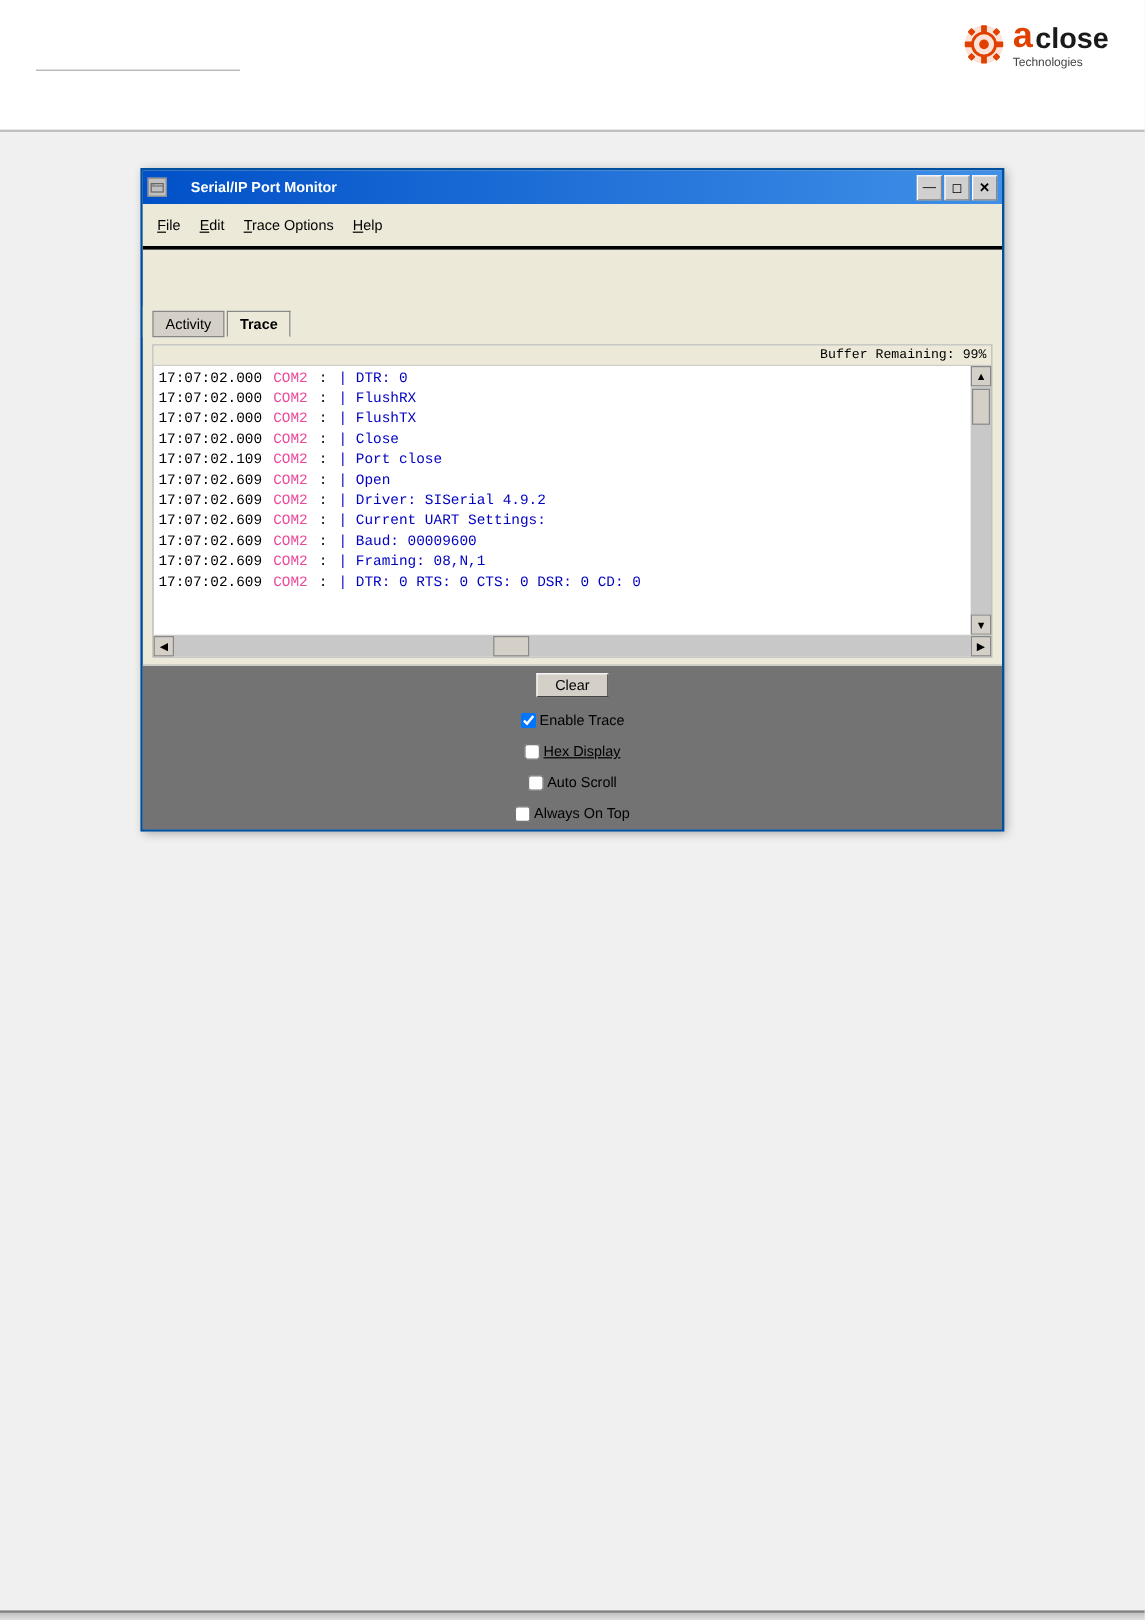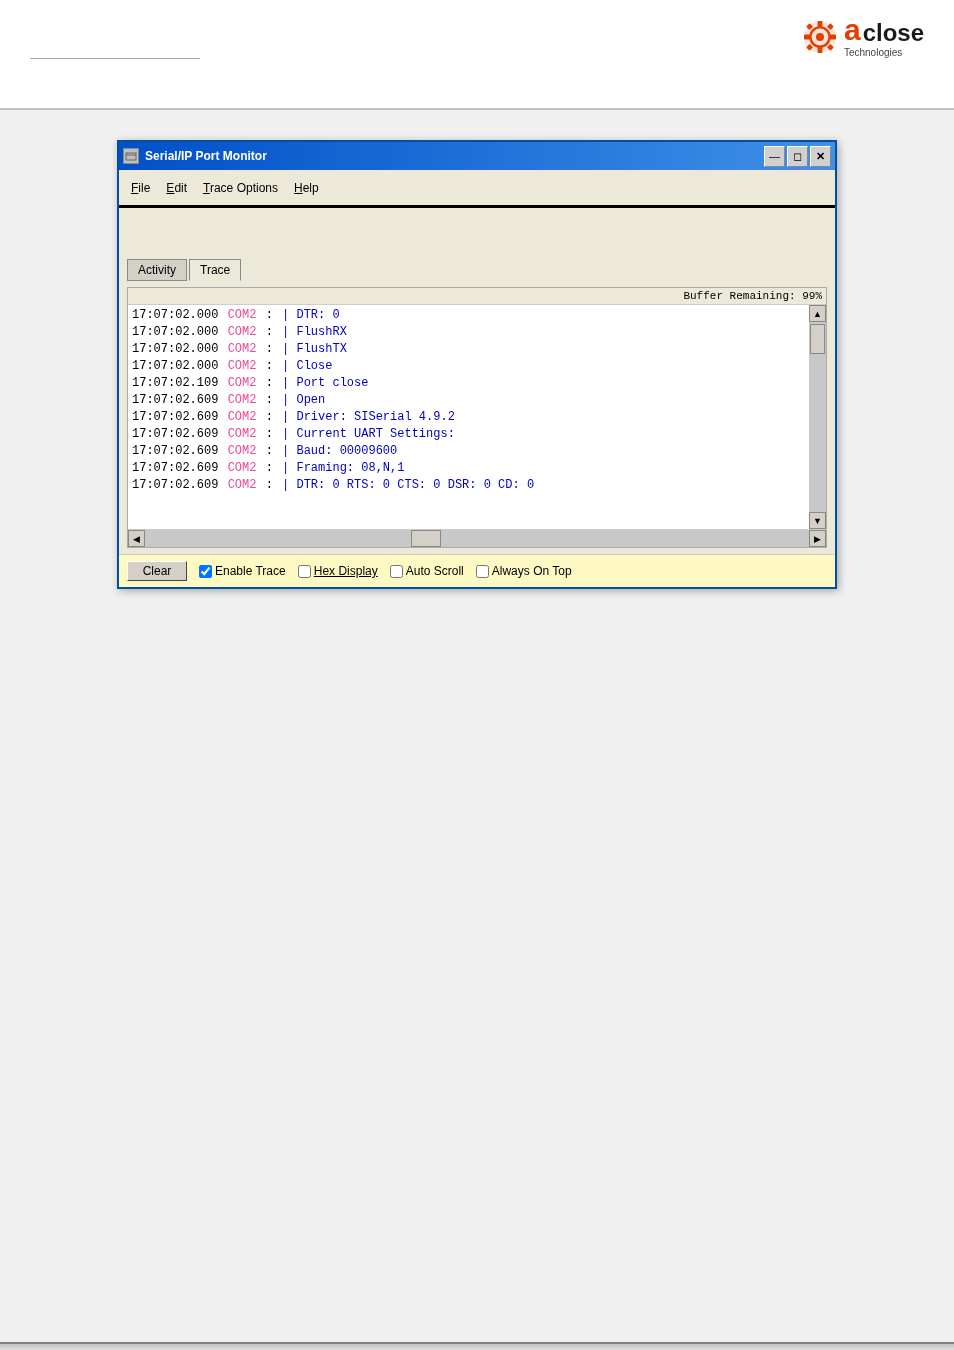--- a/index.html
+++ b/index.html
@@ -53,21 +53,21 @@
       display: flex;
       align-items: center;
       justify-content: space-between;
       padding: 0 4px;
       cursor: default;
     }
 
     .title-bar-left {
       display: flex;
       align-items: center;
-      gap: 6px;
+      gap: 20px;
     }
 
     .title-bar-icon {
       width: 16px;
       height: 16px;
       background: #c0c0c0;
       border: 1px solid #888;
       display: flex;
       align-items: center;
       justify-content: center;
@@ -136,21 +136,21 @@
       padding: 3px 10px;
       border: 1px solid #888;
       background: #d4d0c8;
       cursor: pointer;
       margin-right: 2px;
     }
 
     .tab.active {
       background: #ece9d8;
       border-bottom-color: #ece9d8;
-      font-weight: normal;
+      font-weight: bold;
     }
 
     
     .trace-area {
       background: #fff;
       margin: 6px 8px;
       border: 1px solid #aaa;
       position: relative;
     }
 
@@ -264,26 +264,27 @@
     }
 
     .vert-scroll-track {
       flex: 1;
       background: #c8c8c8;
       position: relative;
     }
 
     
     .bottom-controls {
-      background: #fef9c3;
+      background: #737373;
       padding: 6px 8px;
       display: flex;
       align-items: center;
       gap: 12px;
       border-top: 1px solid #ccc;
+      flex-direction: column;
     }
 
     .btn-clear {
       background: #d4d0c8;
       border: 1px solid #888;
       border-top-color: #fff;
       border-left-color: #fff;
       border-bottom-color: #444;
       border-right-color: #444;
       padding: 2px 14px;

